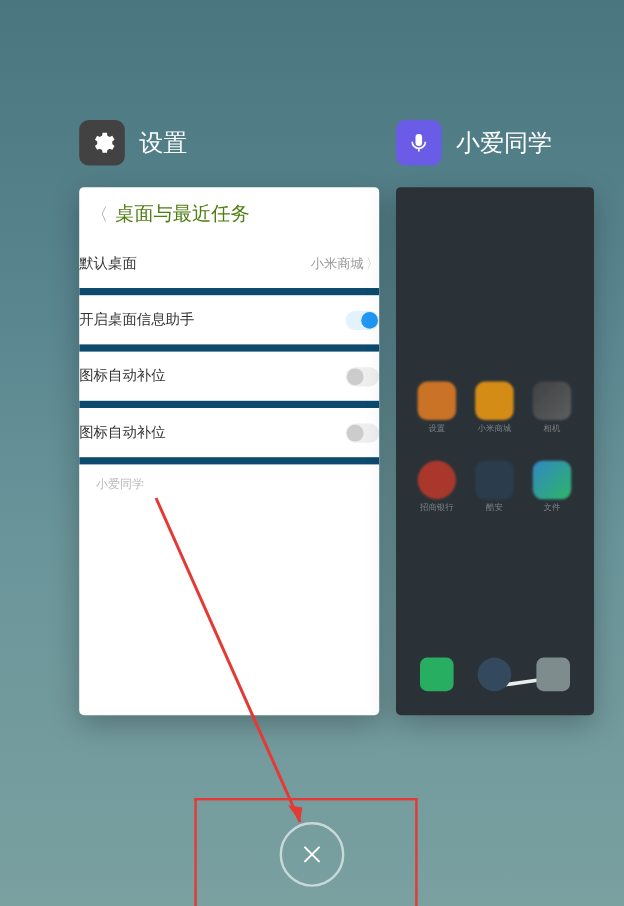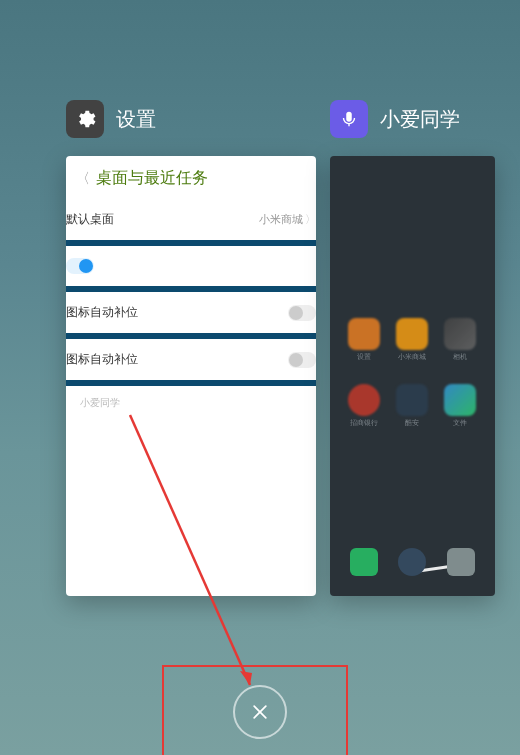--- a/index.html
+++ b/index.html
@@ -262,20 +262,21 @@
 
     <div class="setting-row">
       <span class="setting-label">默认桌面</span>
       <span class="setting-value">
         <span>小米商城</span>
         <span class="row-chevron">〉</span>
       </span>
     </div>
 
     <div class="setting-row">
+      <span class="setting-label">开启桌面信息助手</span>
       <div class="toggle on"></div>
     </div>
 
 
     <div class="setting-row">
       <span class="setting-label">图标自动补位</span>
       <div class="toggle off"></div>
     </div>
 
     <div class="setting-row">

